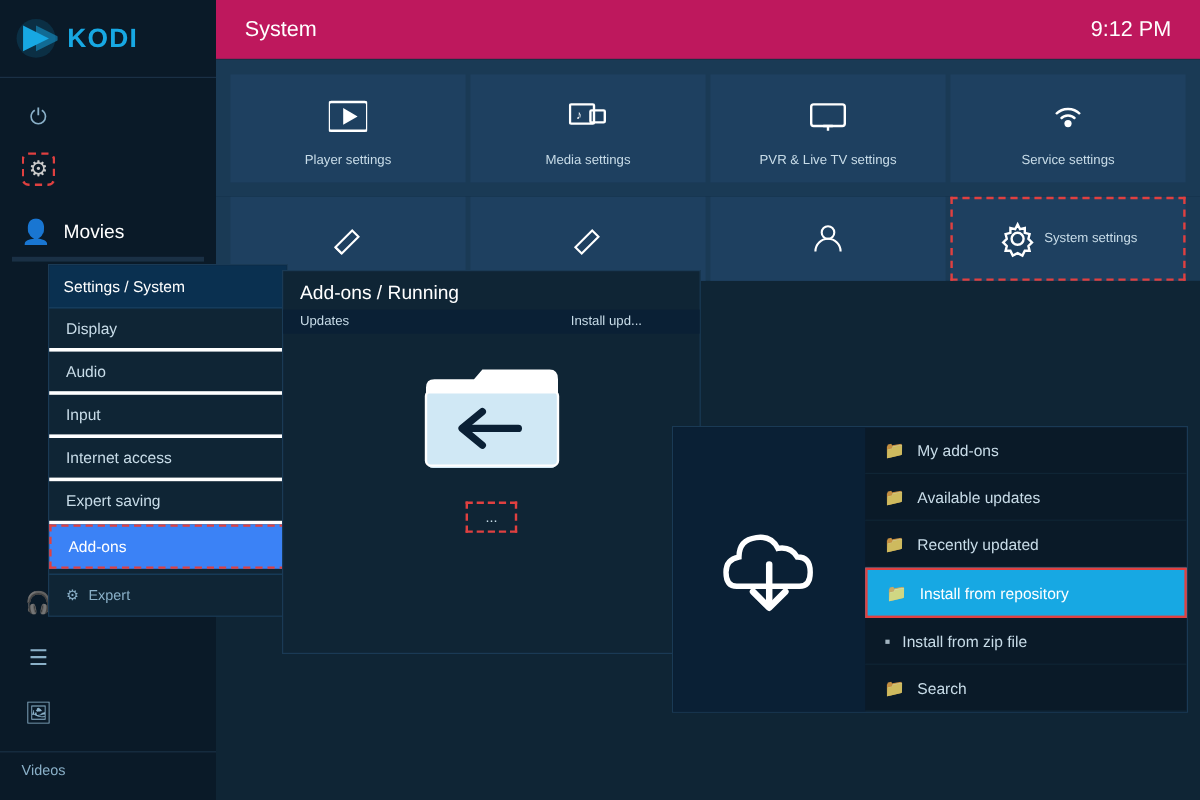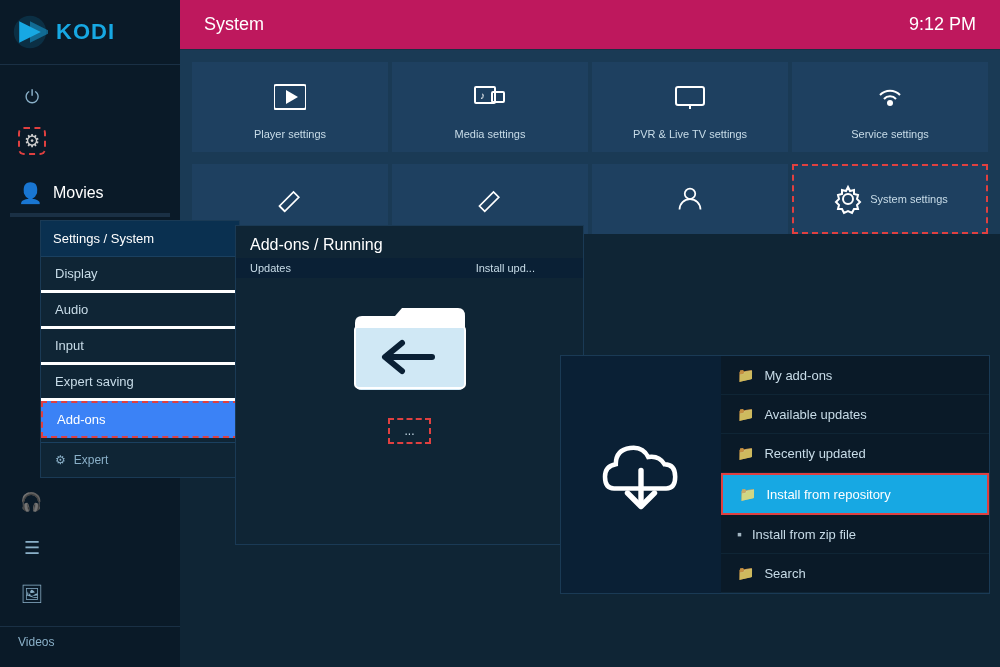--- a/index.html
+++ b/index.html
@@ -471,20 +471,21 @@
       <span class="tile-label">System settings</span>
     </div>
   </div>
 </div>
 
 <div class="settings-system-panel">
   <div class="panel-header">Settings / System</div>
   <div class="panel-item">Display</div>
   <div class="panel-item">Audio</div>
   <div class="panel-item">Input</div>
+  <div class="panel-item">Internet access</div>
   <div class="panel-item">Expert saving</div>
   <div class="panel-item add-ons">Add-ons</div>
   <div class="panel-footer">
     <span>⚙</span>
     <span>Expert</span>
   </div>
 </div>
 
 <div class="addons-panel">
   <div class="addons-panel-header">

